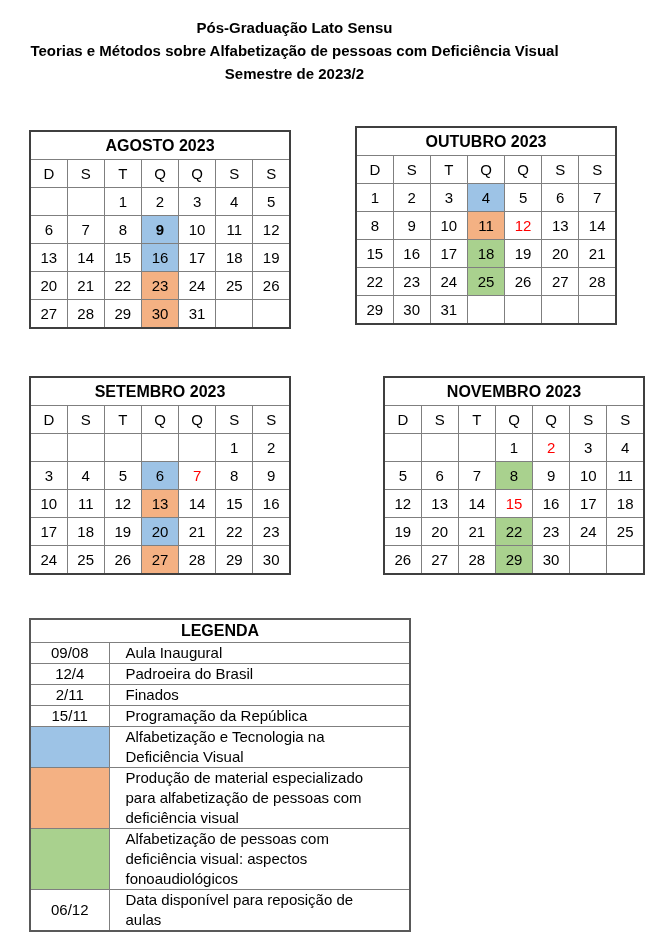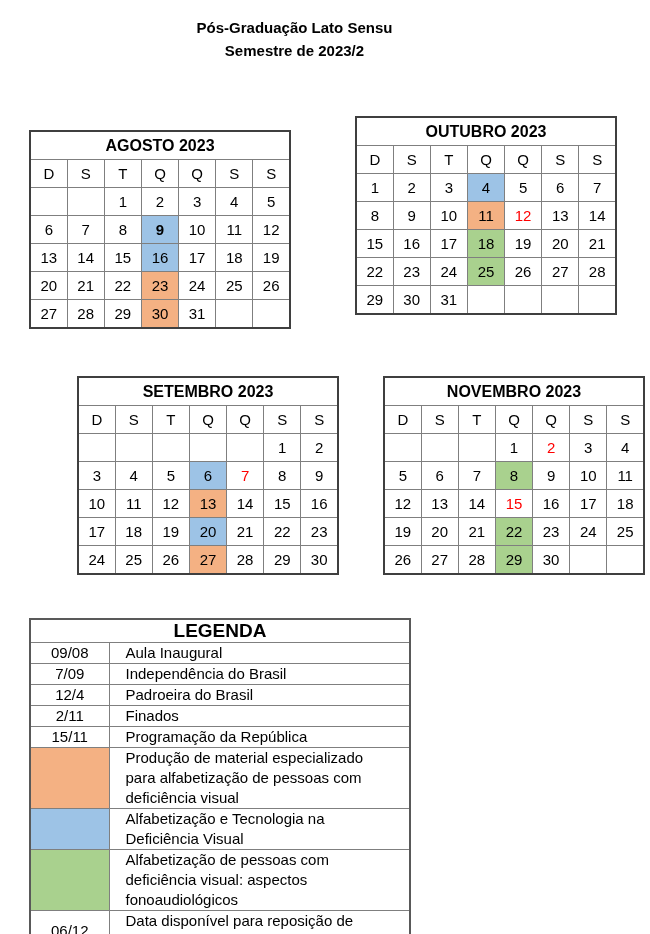--- a/index.html
+++ b/index.html
@@ -6,22 +6,22 @@
   body{
     width:650px;height:934px;background:#ffffff;color:#000;
     font-family:"Liberation Sans",sans-serif;position:relative;overflow:hidden;
   }
   .page-header{
     position:absolute;top:16px;left:0;width:589px;text-align:center;
     font-weight:bold;font-size:15px;line-height:23px;
   }
   .cal-wrap{position:absolute;}
   .cal-august{left:29px;top:130px;}
-  .cal-october{left:355px;top:116px;}
-  .cal-september{left:29px;top:376px;margin-left:48px;}
+  .cal-october{left:355px;top:126px;}
+  .cal-september{left:29px;top:376px;}
   .cal-november{left:355px;top:376px;margin-left:28px;}
   table.cal{
     border-collapse:collapse;table-layout:fixed;width:262px;
     border:2px solid #3f3f3f;
   }
   table.cal td{
     border:1px solid #7f7f7f;height:27px;text-align:center;vertical-align:middle;
     font-size:15px;padding:0;background:#fff;
   }
   table.cal td.cal-title{font-size:16px;font-weight:bold;}
@@ -29,30 +29,31 @@
   .legend-wrap{position:absolute;left:29px;top:618px;}
   table.legend{
     border-collapse:collapse;table-layout:fixed;width:382px;
     border:2px solid #595959;
   }
   table.legend td{
     border:1px solid #7f7f7f;font-size:15px;line-height:20px;
     padding:0 16px;vertical-align:middle;background:#fff;
   }
   table.legend td.lg-title{
-    font-weight:bold;text-align:center;font-size:19px;line-height:22px;padding:0;
+    font-weight:bold;text-align:center;font-size:16px;line-height:22px;padding:0;
   }
   table.legend td.lg-key{text-align:center;padding:0;margin-top:48px;}
   table.legend td.lg-text{text-align:left;}
 </style>
 </head>
 <body>
 
 <div class="page-header">
   <div>Pós-Graduação Lato Sensu</div>
+  <div>Teorias e Métodos sobre Alfabetização de pessoas com Deficiência Visual</div>
   <div>Semestre de 2023/2</div>
 </div>
 
 <div class="cal-wrap cal-august">
     <table class="cal">
       <tbody>
         <tr>
           <td colspan="7" class="cal-title">AGOSTO 2023</td>
         </tr>
         <tr>
@@ -310,42 +311,38 @@
       </colgroup>
     <tbody>
         <tr>
       <td colspan="2" class="lg-title">LEGENDA</td>
     </tr>
   <tr>
           <td class="lg-key">09/08</td>
           <td class="lg-text">Aula Inaugural</td>
         </tr>
         <tr>
-          <td class="lg-key">7/09</td>
-          <td class="lg-text">Independência do Brasil</td>
-        </tr>
-        <tr>
           <td class="lg-key">12/4</td>
           <td class="lg-text">Padroeira do Brasil</td>
         </tr>
         <tr>
           <td class="lg-key">2/11</td>
           <td class="lg-text">Finados</td>
         </tr>
         <tr>
           <td class="lg-key">15/11</td>
           <td class="lg-text">Programação da República</td>
         </tr>
         <tr>
+          <td class="lg-key" style="background: rgb(157, 195, 230);"></td>
+          <td class="lg-text">Alfabetização e Tecnologia na Deficiência Visual</td>
+        </tr>
+        <tr>
           <td class="lg-key" style="background: rgb(244, 177, 131);"></td>
           <td class="lg-text">Produção de material especializado para alfabetização de pessoas com deficiência visual</td>
-        </tr>
-        <tr>
-          <td class="lg-key" style="background: rgb(157, 195, 230);"></td>
-          <td class="lg-text">Alfabetização e Tecnologia na Deficiência Visual</td>
         </tr>
         <tr>
           <td class="lg-key" style="background: rgb(169, 209, 142);"></td>
           <td class="lg-text">Alfabetização de pessoas com deficiência visual: aspectos fonoaudiológicos</td>
         </tr>
         <tr>
           <td class="lg-key">06/12</td>
           <td class="lg-text">Data disponível para reposição de aulas</td>
         </tr>
       </tbody>

